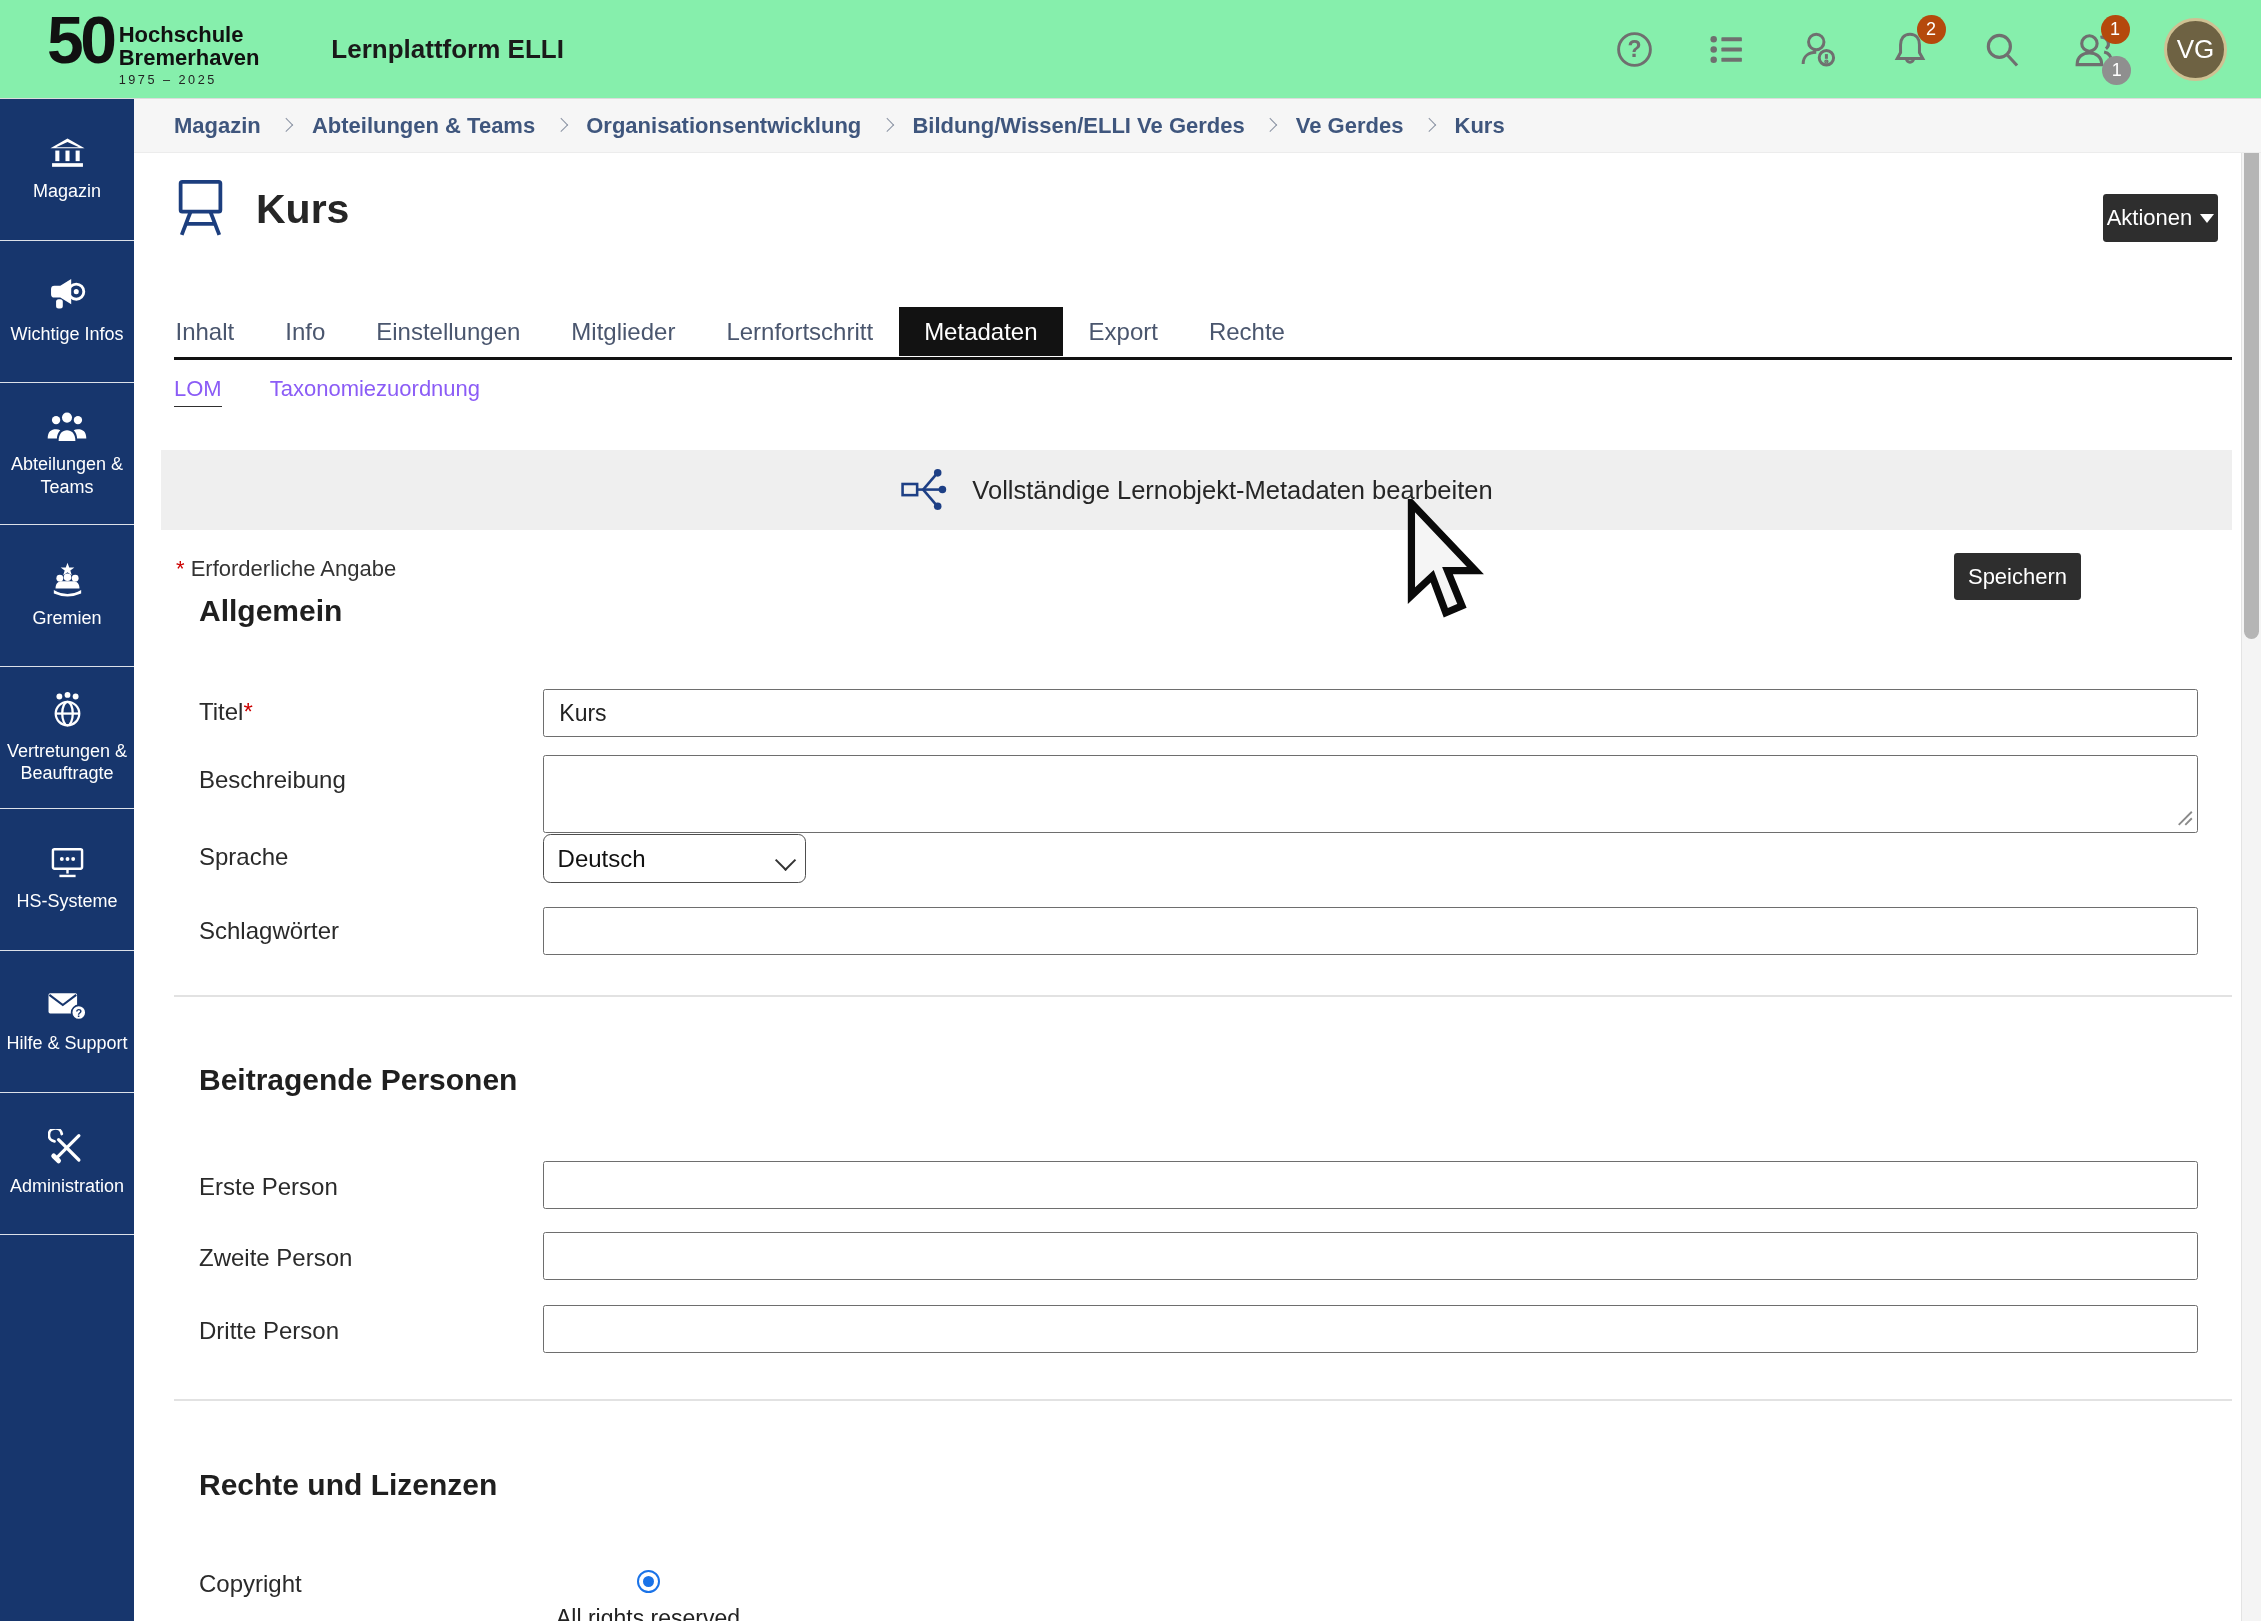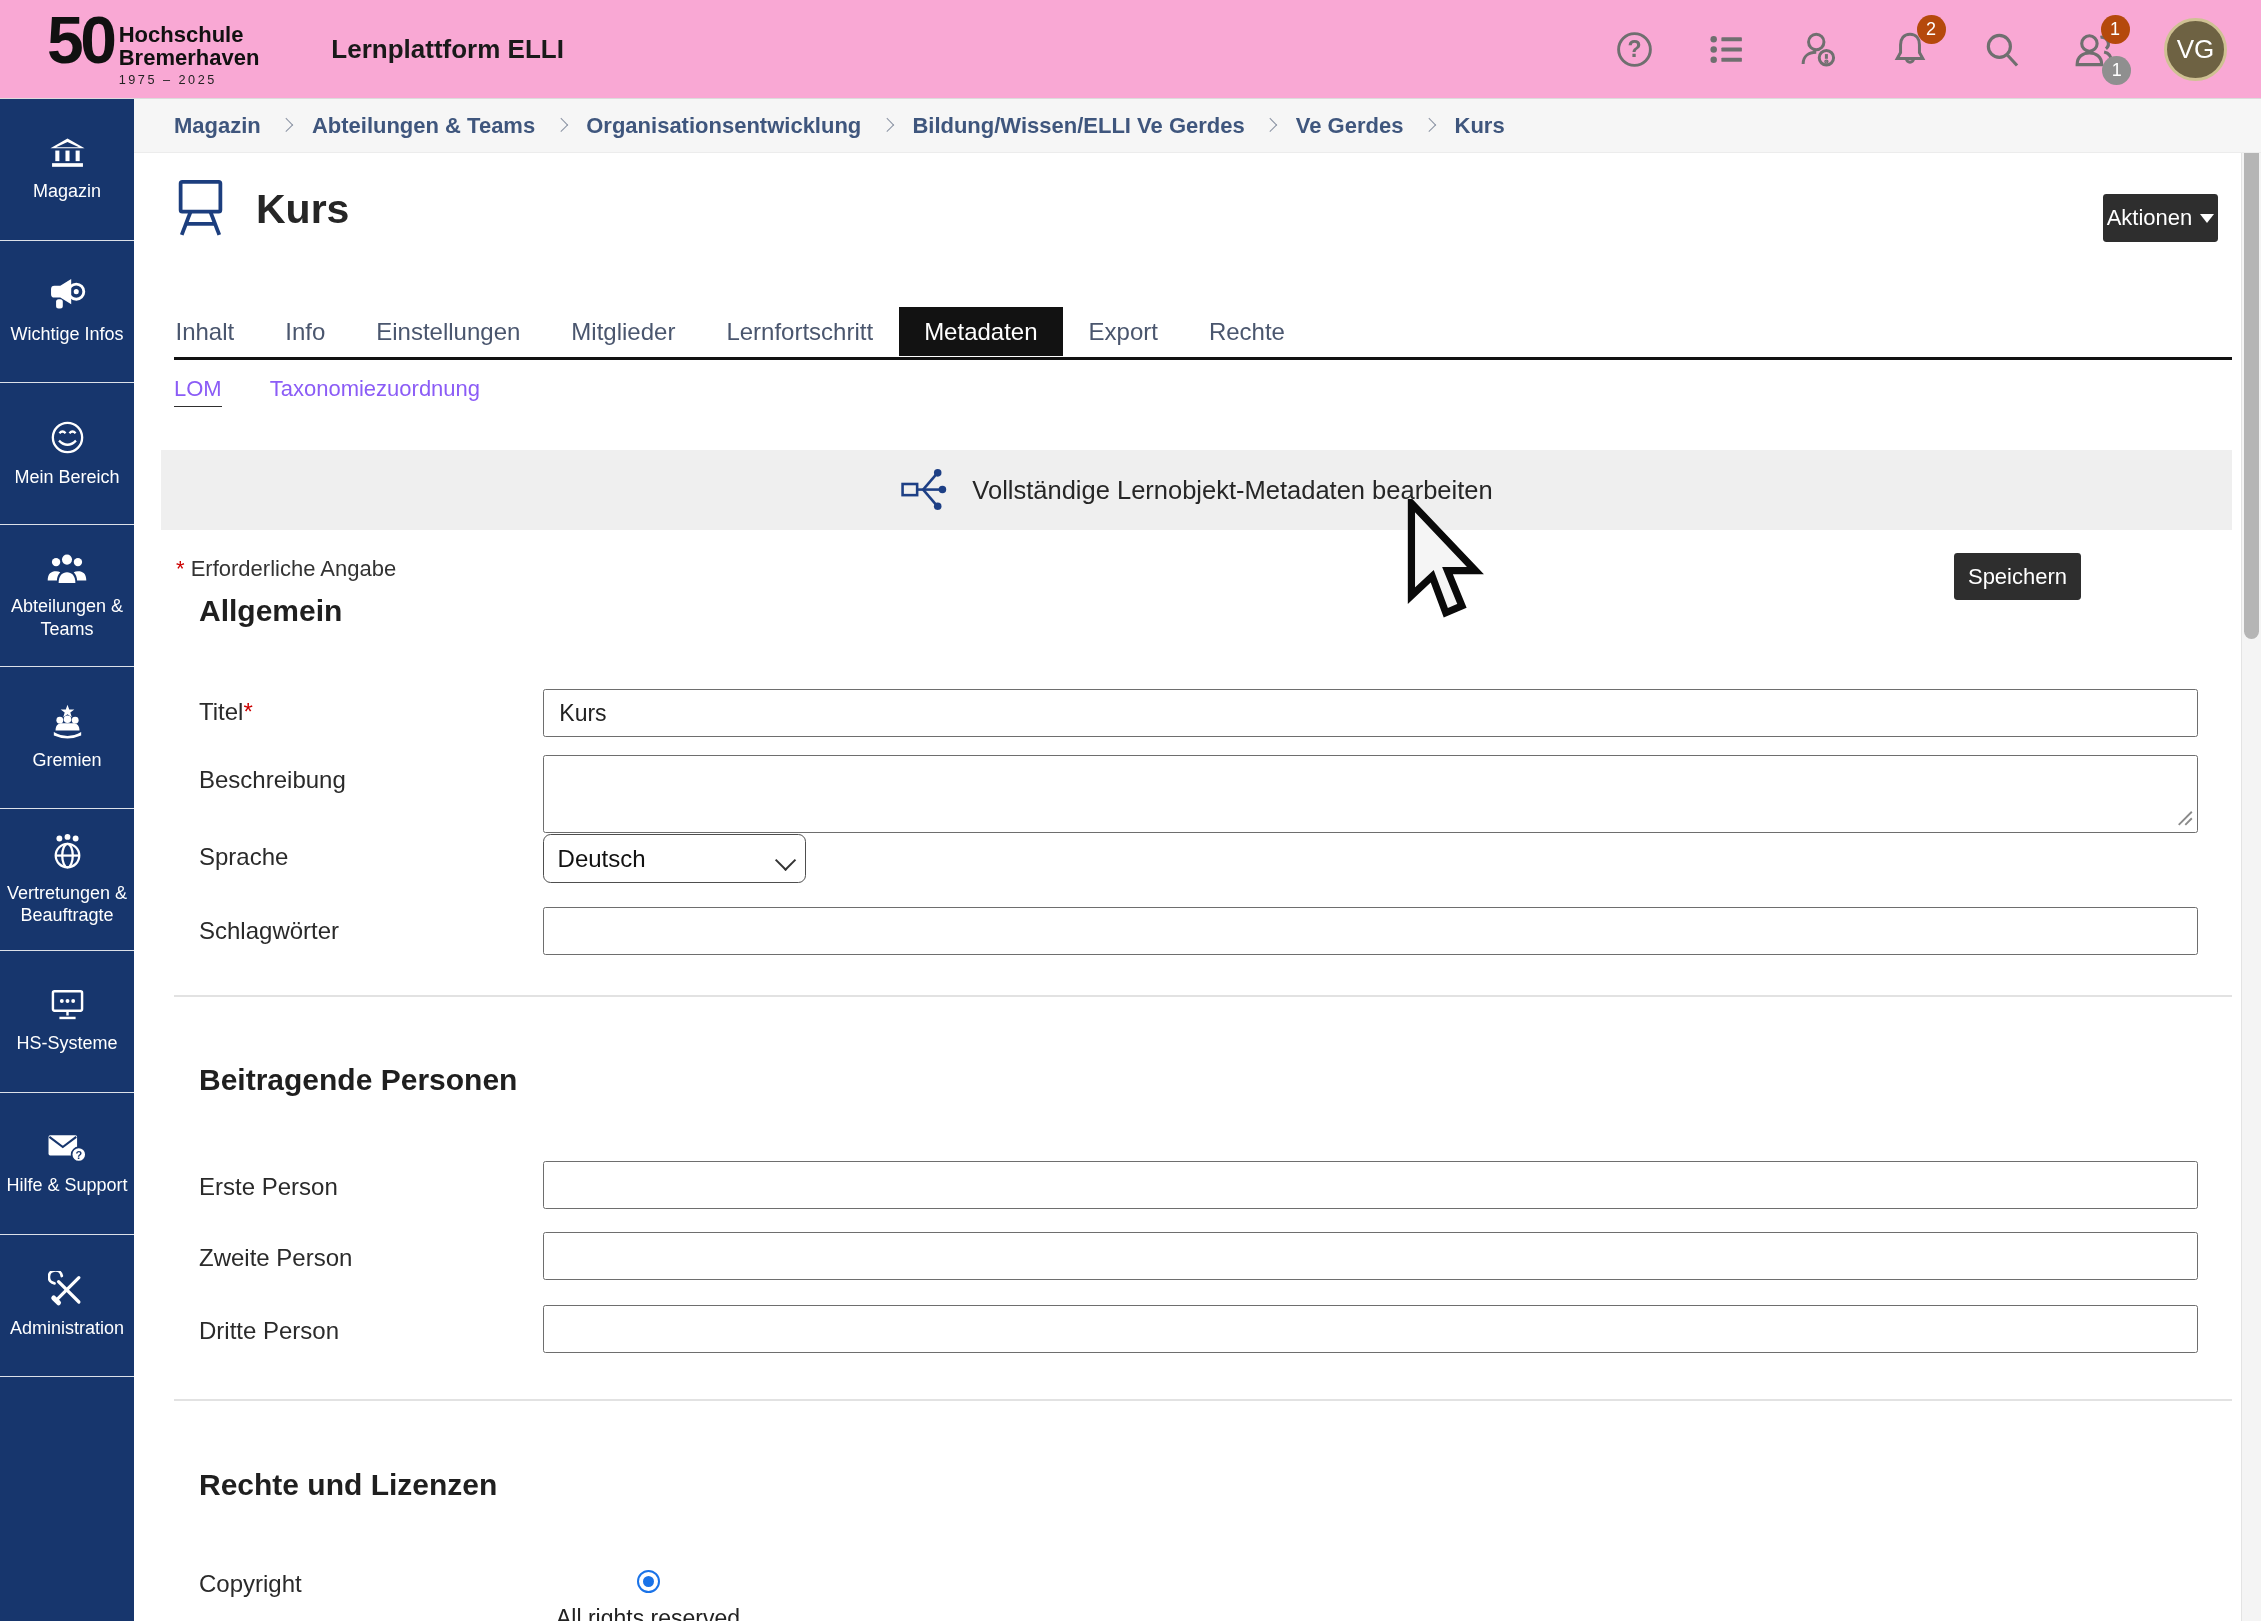--- a/index.html
+++ b/index.html
@@ -1,20 +1,20 @@
 <!DOCTYPE html>
 <html style="font-size:13.6px"><head>
 <meta charset="utf-8">
 <style>
   html,body{margin:0;padding:0;background:#ffffff;}
   .stage{position:relative;width:2261px;height:1621px;background:#ffffff;overflow:hidden;
          font-family:"Liberation Sans",sans-serif;color:#2b2b2b;}
 
   
-  .header{position:absolute;left:0;top:0;width:2261px;height:99px;background:#f9a8d4;
+  .header{position:absolute;left:0;top:0;width:2261px;height:99px;background:#86efac;
           border-bottom:0.8px solid #dcdcdc;display:flex;align-items:center;box-sizing:border-box;z-index:5;}
   .logo{display:flex;align-items:flex-start;margin-left:47px;gap:5.1px;}
   .logo-number{font-size:66px;font-weight:bold;color:#111;line-height:0.9;letter-spacing:-3.4px;}
   .logo-textcol{display:flex;flex-direction:column;margin-top:12px;}
   .logo-name{font-size:22px;font-weight:bold;color:#111;line-height:1.05;}
   .logo-years{font-size:12.7px;color:#222;letter-spacing:2.5px;margin-top:3.4px;}
   .app-title{font-size:26px;font-weight:bold;color:#1a1a1a;margin-left:72px;}
   .header-icons{margin-left:auto;margin-right:34px;display:flex;align-items:center;gap:48px;}
   .hicon{position:relative;width:44px;height:44px;display:flex;align-items:center;justify-content:center;cursor:pointer;}
   .badge{position:absolute;min-width:29px;height:29px;border-radius:14.4px;background:#b5490c;color:#fff;
@@ -175,29 +175,20 @@
     <div class="nav-item">
       <svg width="42" height="36" viewBox="0 0 50 42" fill="#fff">
         <path d="M30 2 v30 l-13 -8 h-7 a4 4 0 0 1 -4 -4 v-6 a4 4 0 0 1 4 -4 h7 z"></path>
         <circle cx="36" cy="17" r="9" fill="none" stroke="#fff" stroke-width="3.4"></circle>
         <circle cx="36" cy="17" r="3"></circle>
         <rect x="12" y="26" width="8" height="11" rx="3"></rect>
       </svg>
       <span>Wichtige Infos</span>
     </div>
     <div class="nav-item">
-      <svg width="37" height="37" viewBox="0 0 48 48" fill="none" stroke="#fff" stroke-width="3">
-        <circle cx="24" cy="24" r="19"></circle>
-        <path d="M13.5 18.5 q4 -4.5 8 0"></path>
-          <path d="M26.5 18.5 q4 -4.5 8 0"></path>
-        <path d="M13 28 q11 11 22 0"></path>
-      </svg>
-      <span>Mein Bereich</span>
-    </div>
-    <div class="nav-item">
       <svg width="42" height="34" viewBox="0 0 50 40" fill="#fff">
         <circle cx="25" cy="10" r="6"></circle>
         <circle cx="12" cy="13" r="5"></circle>
         <circle cx="38" cy="13" r="5"></circle>
         <path d="M15 38 c0 -9 4.5 -13 10 -13 s10 4 10 13 z"></path>
         <path d="M2 35 c0 -8 4 -11 10 -11 c2 0 3.5 0.4 5 1.2 c-2.5 2.5 -4 6 -4 9.8 z"></path>
         <path d="M48 35 c0 -8 -4 -11 -10 -11 c-2 0 -3.5 0.4 -5 1.2 c2.5 2.5 4 6 4 9.8 z"></path>
       </svg>
       <span>Abteilungen &amp; Teams</span>
     </div>

